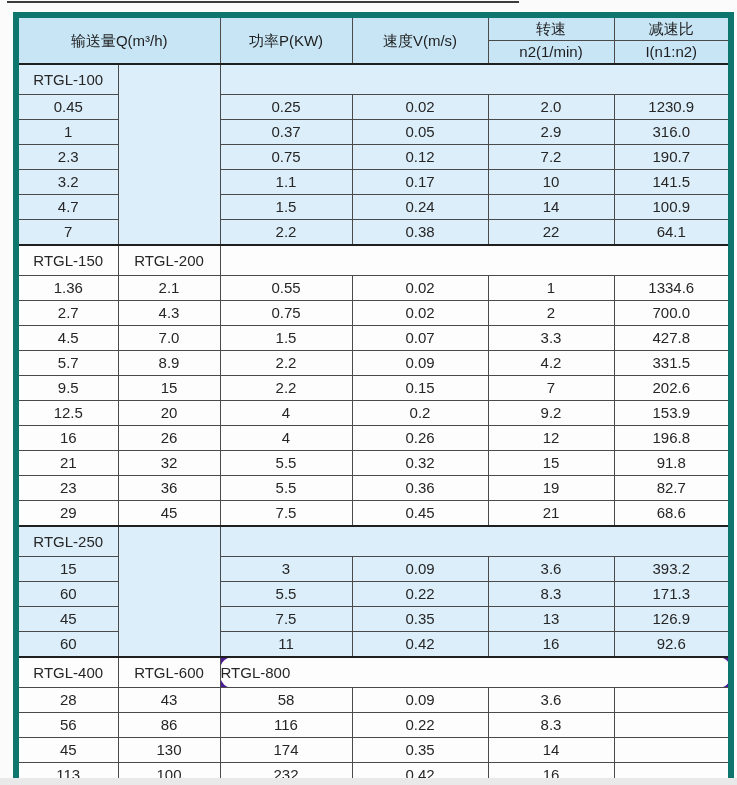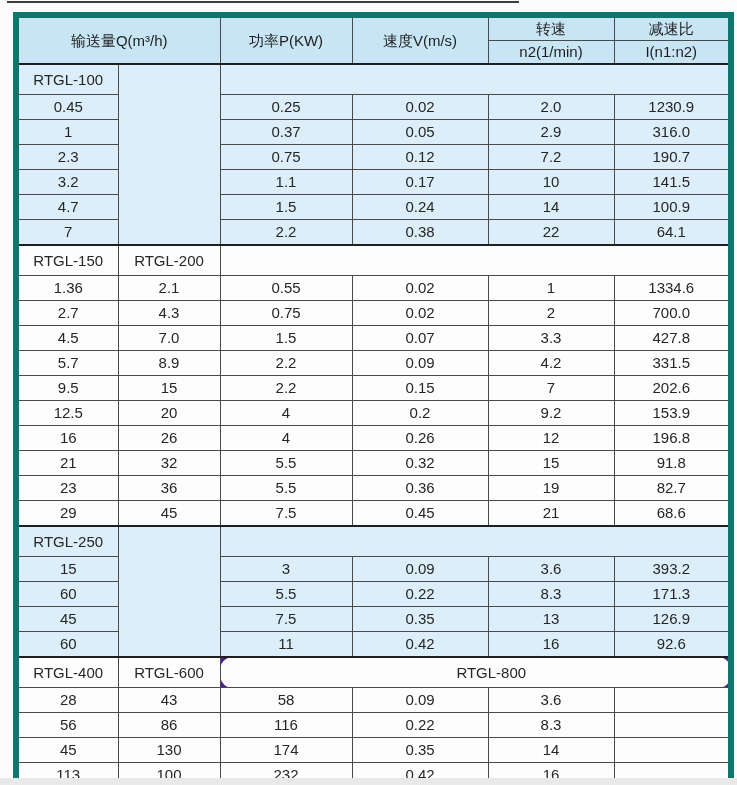--- a/index.html
+++ b/index.html
@@ -22,21 +22,21 @@
     border:1px solid #4a4a4a;
     text-align:center;vertical-align:middle;
     font-size:15px;font-weight:400;color:#262626;
     padding:0;height:24px;line-height:1.15;
     overflow:hidden;white-space:nowrap;
   }
   thead th{background:#c7e5f5;height:22px;color:#1e1e1e;}
   tr.tone-light td{background:#dceefa;}
   tr.tone-white td{background:#fdfdfd;}
   tr.section-start td{border-top:2px solid #1f1f1f;height:29px;}
-  td.rest-left{text-align:center;padding-left:34px;border-radius:13px;}
+  td.rest-left{text-align:left;border-radius:13px;}
 </style>
 </head>
 <body>
 
 <div class="page">
   <div class="top-crop-line"></div>
 
   <table class="spec-table">
     <colgroup>
       <col style="width:102px">

